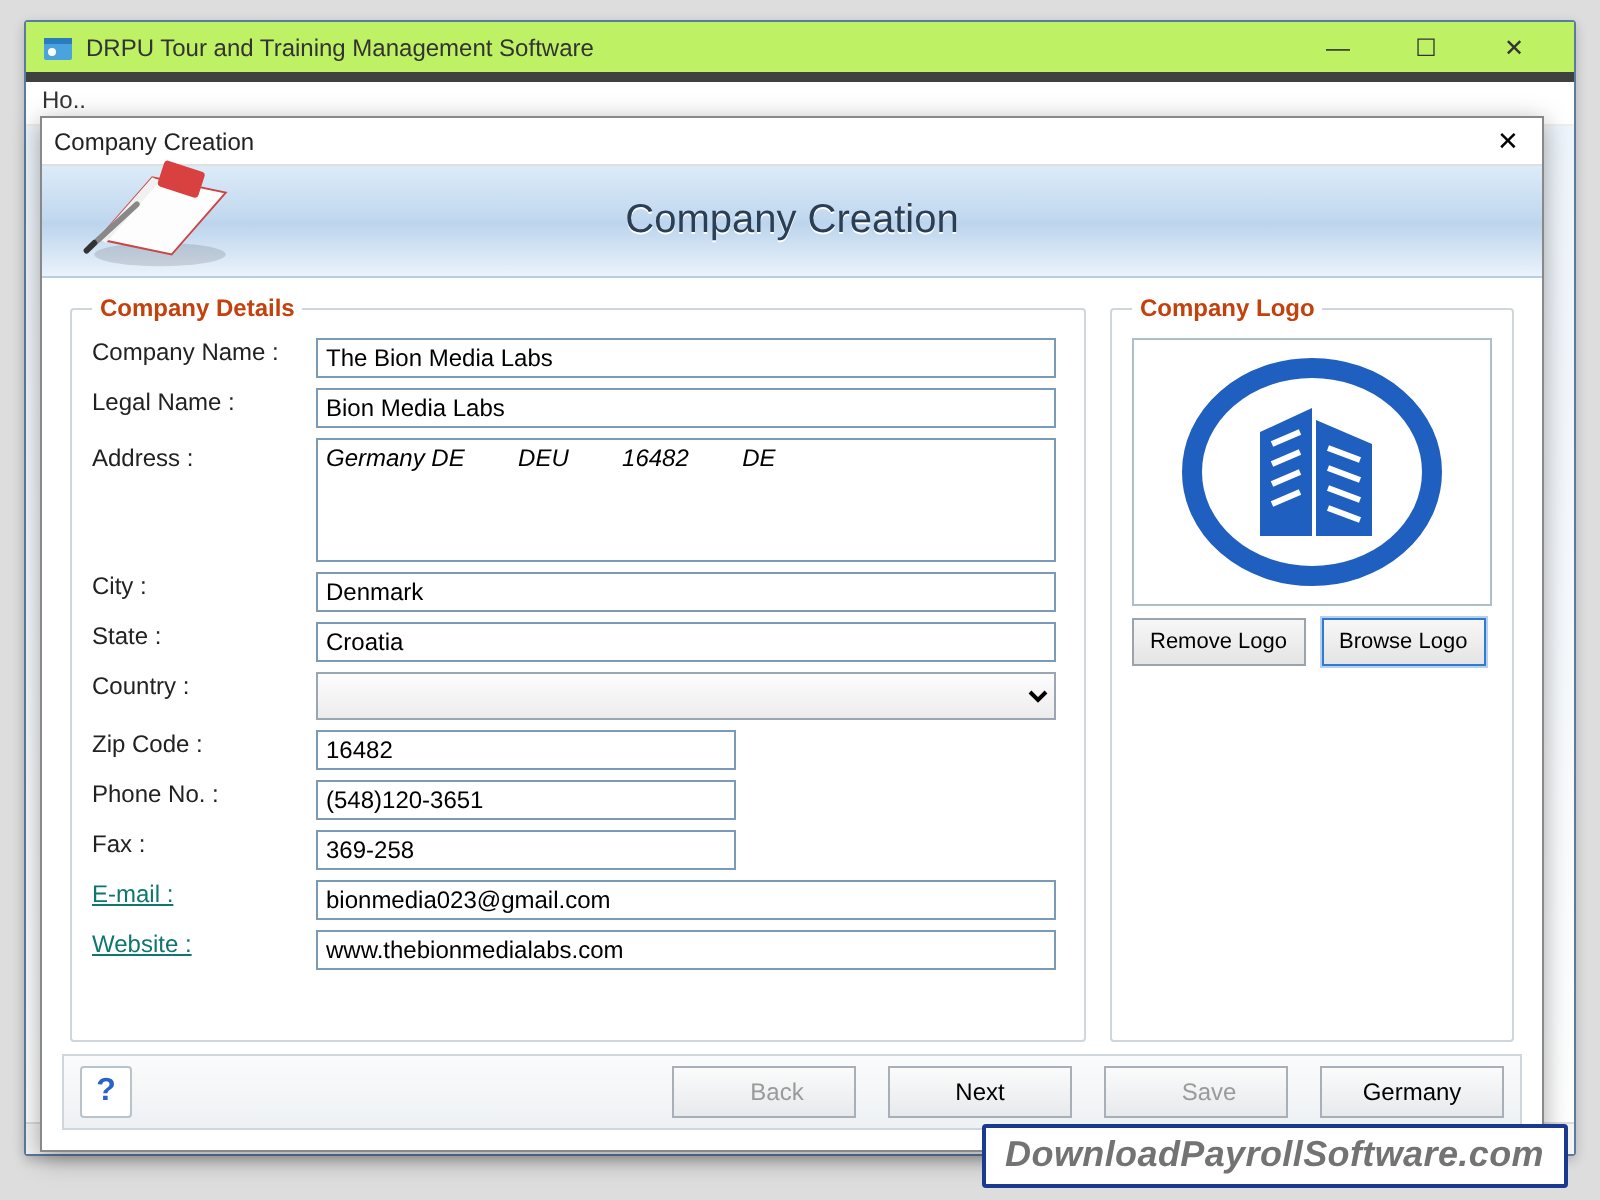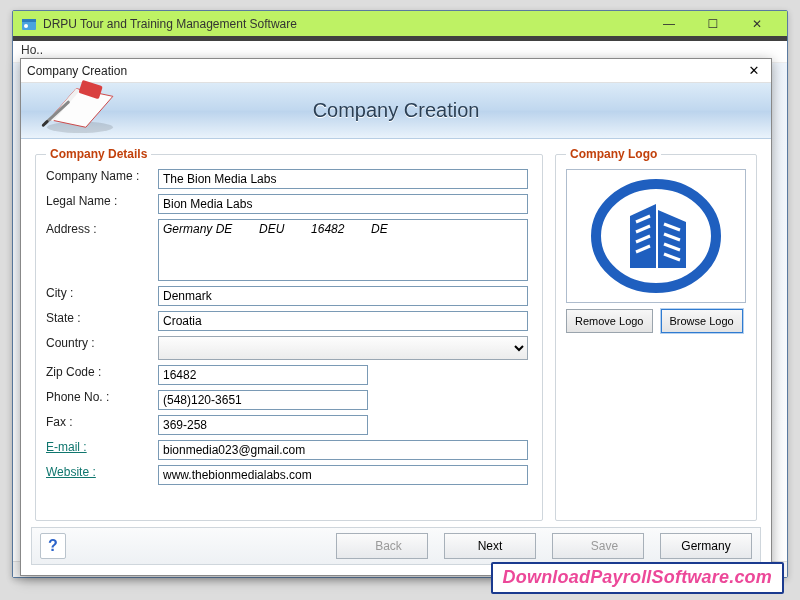--- a/index.html
+++ b/index.html
@@ -44,21 +44,21 @@
   .note { font-size:11px; color:#444; text-align:center; line-height:1.35; margin:4px 0 10px 0;}
   .logo-btns { display:flex; gap:8px; }
   .wbtn { height:24px; font-size:11px; background:linear-gradient(#f7f7f7,#e4e4e4); border:1px solid #9aa4ad; padding:0 8px; cursor:pointer;}
   .wbtn.primary { border:1px solid #2f7bd1; box-shadow:0 0 0 1px rgba(47,123,209,0.35);}
 
   .dlg-footer { position:absolute; left:10px; right:10px; bottom:10px; height:38px; border:1px solid #cfd6dc; background:linear-gradient(#fafbfc,#eef1f4); display:flex; align-items:center; padding:0 8px;}
   .help { width:26px; height:26px; border:1px solid #b9c3cc; display:flex; align-items:center; justify-content:center; font-size:16px; font-weight:700; color:#2a62c9; background:#fff; border-radius:2px; margin-right:auto;}
   .fbtn { width:92px; height:26px; margin-left:16px; font-size:12px; border:1px solid #a7b0b9; background:linear-gradient(#fbfbfb,#e7e9ec); cursor:pointer;}
   .fbtn:disabled { color:#9a9a9a;padding-left:19px; }
 
-  .watermark { position:absolute; right:16px; bottom:6px; font-size:18px; font-weight:700; font-style:italic; color:#ec4899; background:#fff; border:2px solid #1a3a8f; padding:3px 10px 4px 10px; border-radius:2px; letter-spacing:0.2px;}
+  .watermark { position:absolute; right:16px; bottom:6px; font-size:18px; font-weight:700; font-style:italic; color:#737373; background:#fff; border:2px solid #1a3a8f; padding:3px 10px 4px 10px; border-radius:2px; letter-spacing:0.2px;}
   .main-status { position:absolute; left:0; right:0; bottom:0; height:16px; background:#f4f4f4; border-top:1px solid #ddd;}
 </style>
 </head>
 <body>
 
 <div class="main-window">
   <div class="mw-title">
     <span class="icon">
       <svg viewBox="0 0 16 16">
           <rect x="1" y="3" width="14" height="11" rx="1" fill="#4aa3df"></rect>

